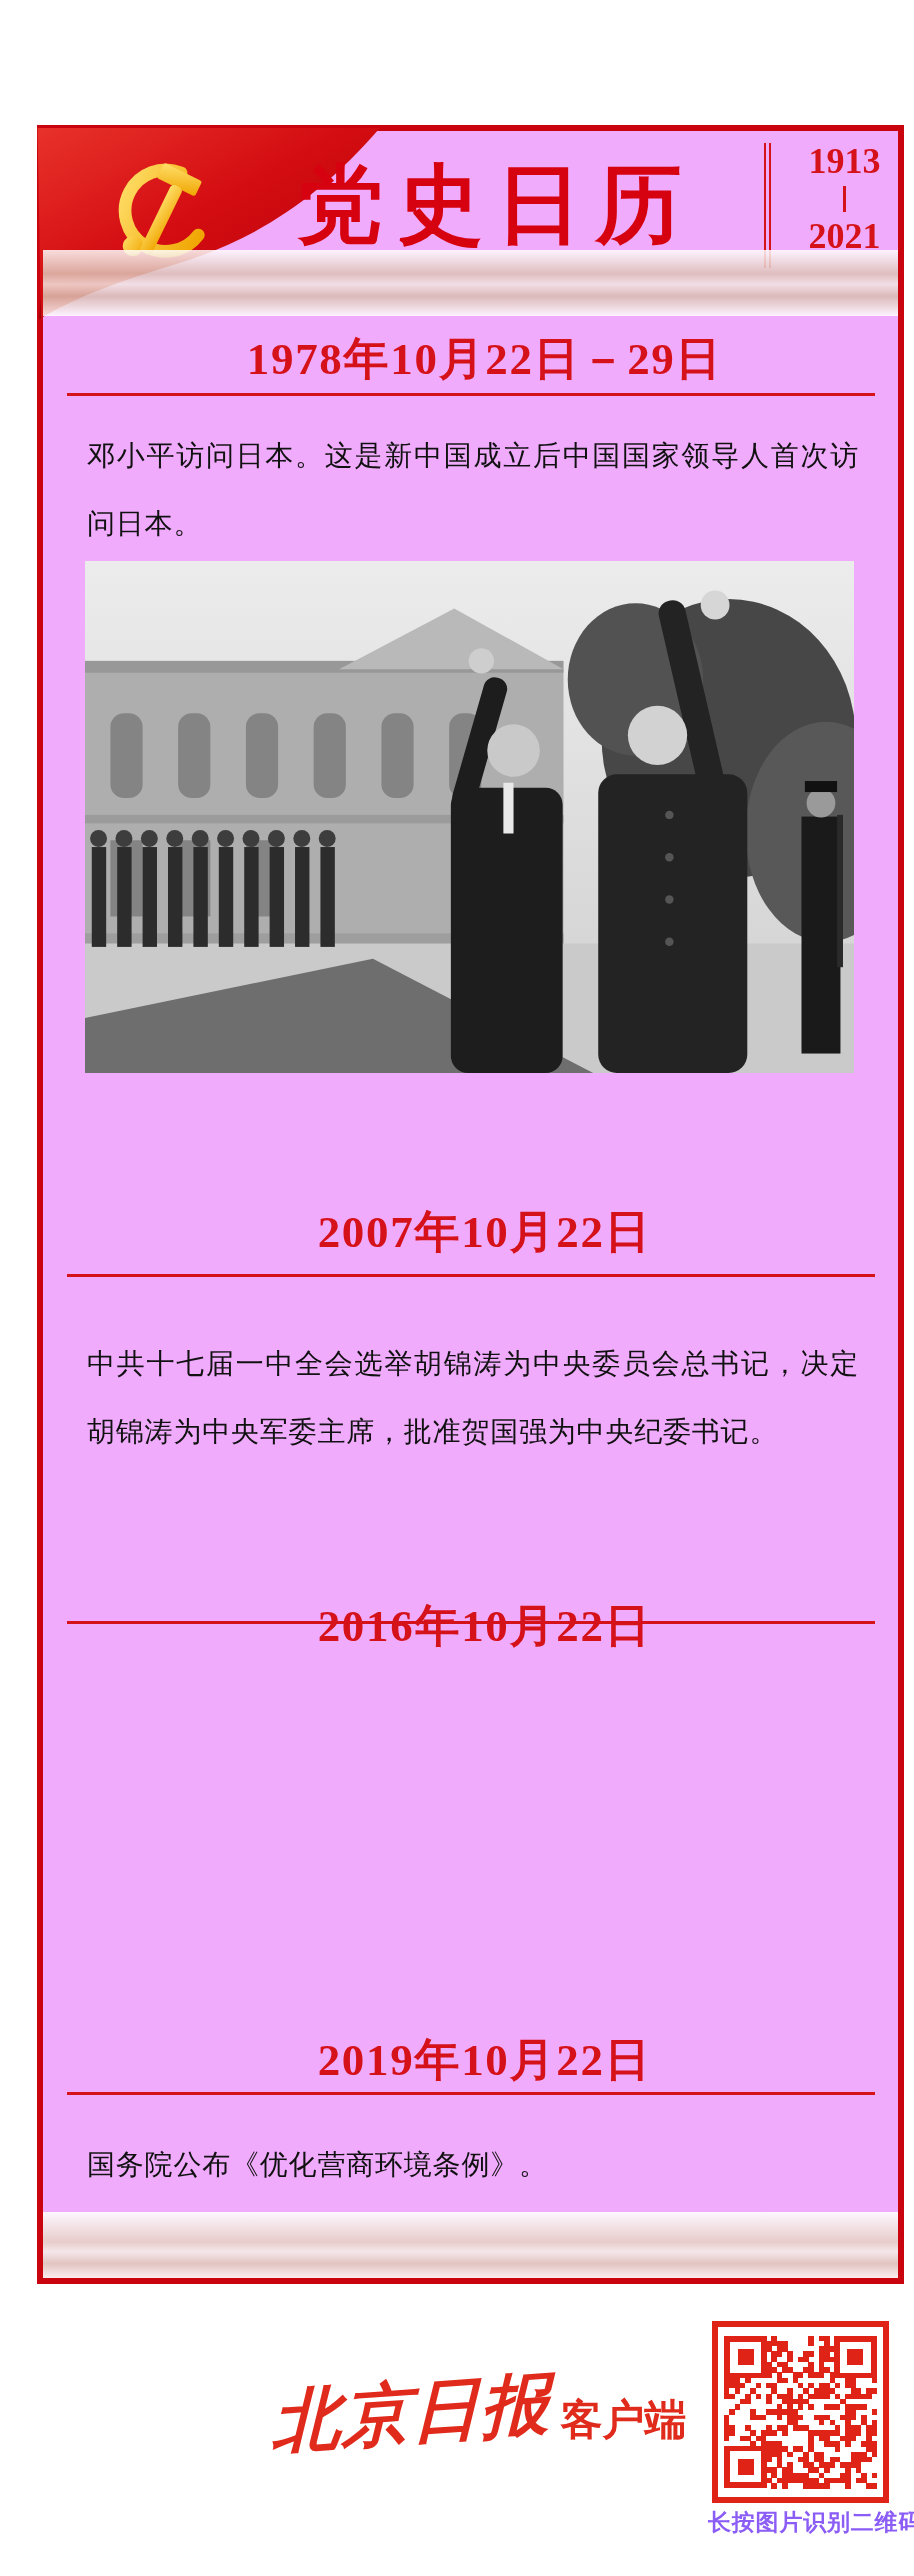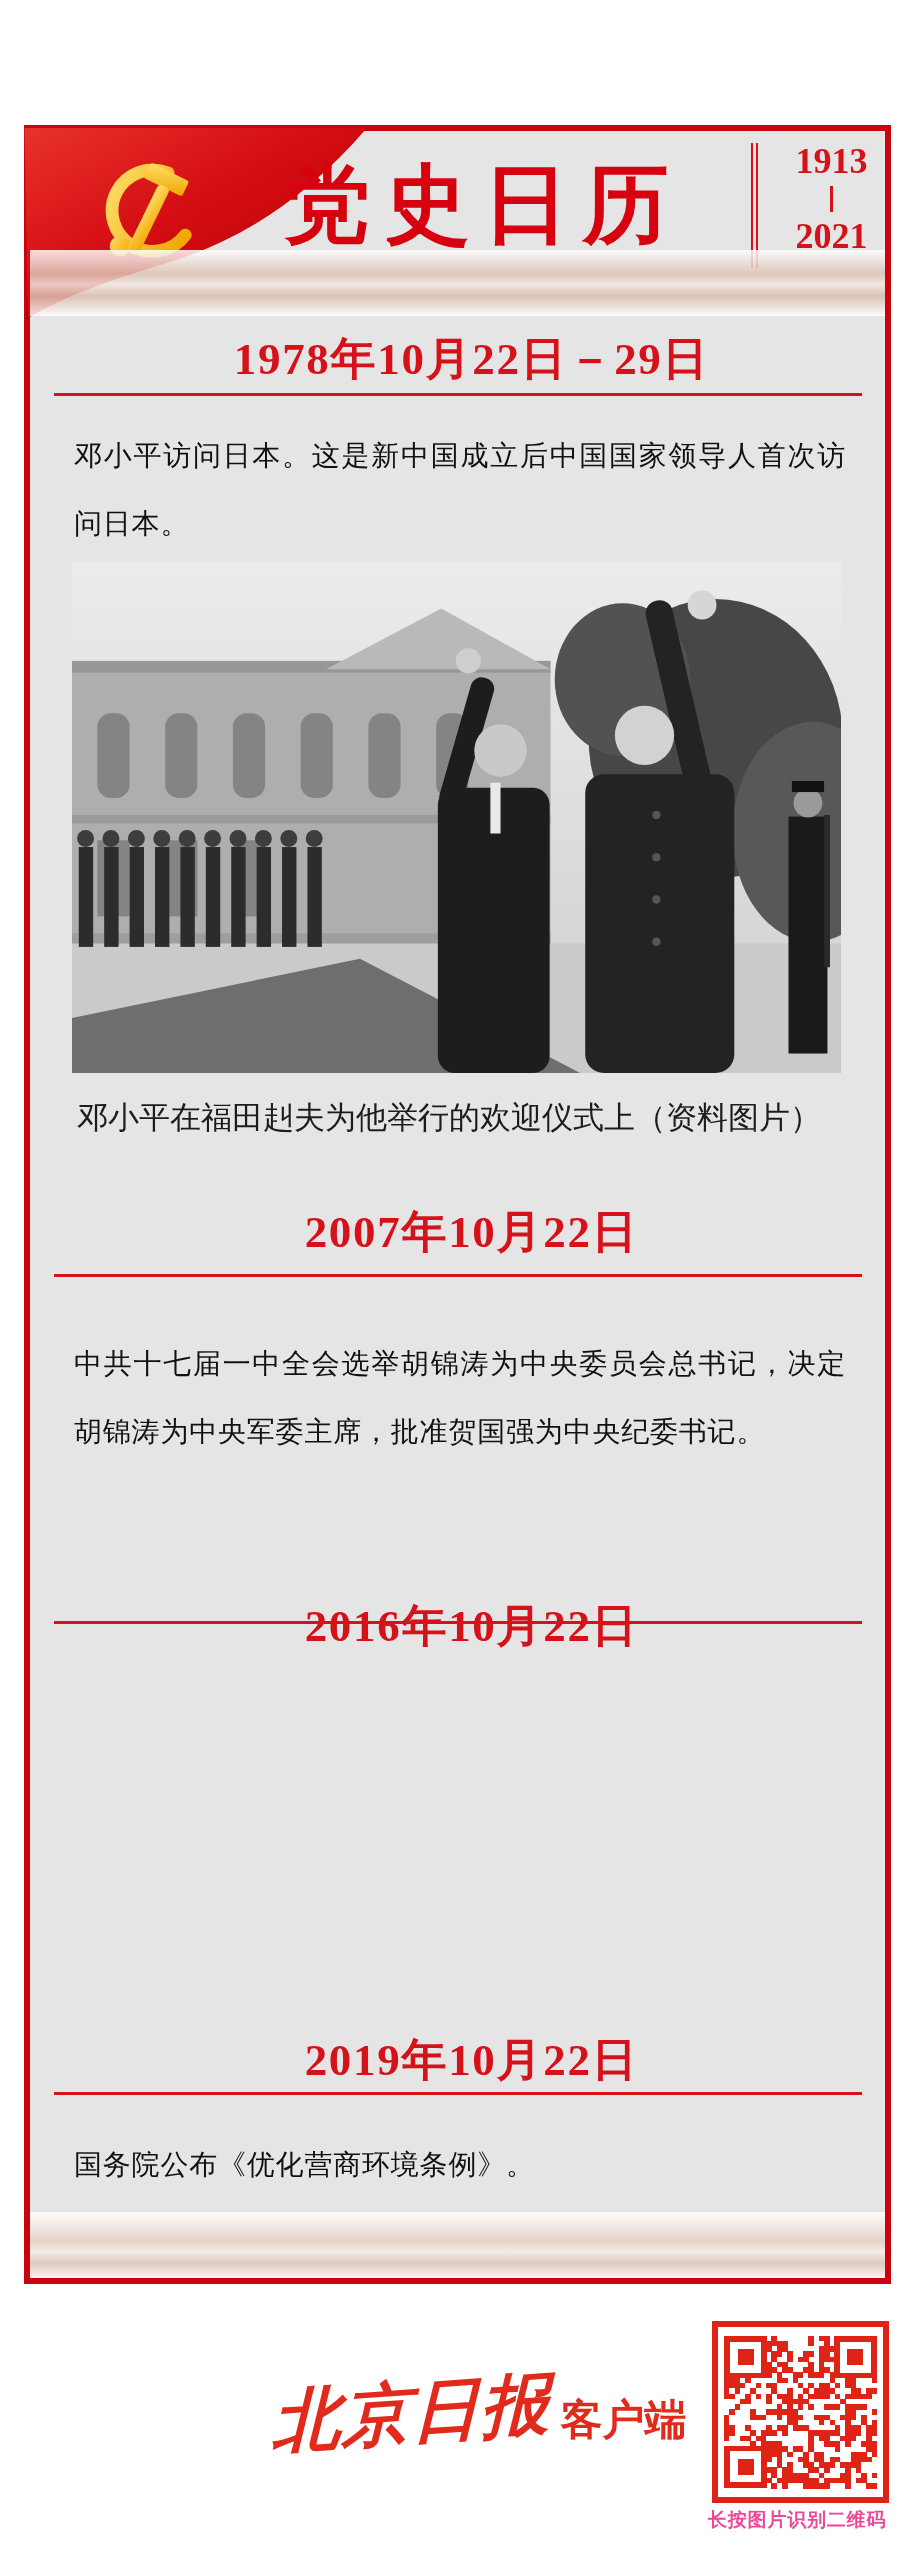--- a/index.html
+++ b/index.html
@@ -1,22 +1,22 @@
 <!DOCTYPE html>
 <html style="font-size:13.5px"><head>
 <meta charset="utf-8">
 <style>
   * { margin:0; padding:0; box-sizing:border-box; }
   html,body { width:914px; background:#ffffff; }
   body { position:relative; height:2576px; overflow:hidden;
          font-family:"Liberation Sans","DejaVu Sans",sans-serif; }
 
   
-  .card { position:absolute; left:24px; top:125px; width:867px; height:2159px;
-          background:#e5e5e5; border:6px solid #ca040f; }
+  .card { position:absolute; left:37px; top:125px; width:867px; height:2159px;
+          background:#f0abfc; border:6px solid #ca040f; }
 
   
   .flag { position:absolute; left:-14.4px; top:-7.6px; width:356px; height:200px; }
 
   
   .title { position:absolute; left:254px; top:30.5px;
            font-family:"Liberation Serif","DejaVu Serif",serif;
            font-size:86px; font-weight:bold; letter-spacing:13.5px;
            color:#d6020f; line-height:1; white-space:nowrap; }
   .title-divider { position:absolute; left:721px; top:12px; height:125px; width:6.8px;
@@ -63,22 +63,22 @@
       font-style:italic; font-weight:bold; font-size:68px; line-height:1;
       letter-spacing:1.7px; transform:rotate(-4deg) skewX(-4deg); white-space:nowrap; }
   .brand-suffix { font-family:"Liberation Sans","DejaVu Sans",sans-serif;
       font-weight:bold; font-size:42px; line-height:1; margin-left:10.2px;
       margin-top:13.5px; white-space:nowrap; }
 
   .qr-box { position:absolute; left:712px; top:2321px; width:177px; height:182px;
       border:6px solid #e02317; background:#ffffff; padding:6px; }
   .qr-box svg { display:block; width:100%; height:100%; }
   .qr-caption { position:absolute; left:708px; top:2507px; width:186px;
-      text-align:left; font-weight:bold; font-size:19px; letter-spacing:0.8px;
-      color:#ec4899; white-space:nowrap; }
+      text-align:left; font-weight:bold; font-size:23px; letter-spacing:0.8px;
+      color:#8b5cf6; white-space:nowrap; }
 </style>
 </head>
 <body>
 
 <div class="card">
 
   <svg class="flag" viewBox="0 0 420 236">
     <defs>
       <linearGradient id="flagGrad" x1="0" y1="0" x2="1" y2="1">
         <stop offset="0" stop-color="#e8322a"></stop>
@@ -196,21 +196,20 @@
       </g>
 
       <g>
         <rect x="846" y="302" width="46" height="280" fill="#1a1a1a"></rect>
         <circle cx="869" cy="286" r="17" fill="#9a9a9a"></circle>
         <rect x="850" y="260" width="38" height="13" fill="#111"></rect>
         <rect x="888" y="300" width="7" height="180" fill="#2a2a2a"></rect>
       </g>
     </svg>
   </div>
-  <div class="photo-caption">邓小平在福田赳夫为他举行的欢迎仪式上（资料图片）</div>
 
   <div class="date-heading h-1">2007年10月22日</div>
   <div class="rule rule-1"></div>
   <div class="body-text body-1">中共十七届一中全会选举胡锦涛为中央委员会总书记，决定胡锦涛为中央军委主席，批准贺国强为中央纪委书记。</div>
 
   <div class="date-heading h-2">2016年10月22日</div>
   <div class="rule rule-2"></div>
 
   <div class="date-heading h-3">2019年10月22日</div>
   <div class="rule rule-3"></div>

